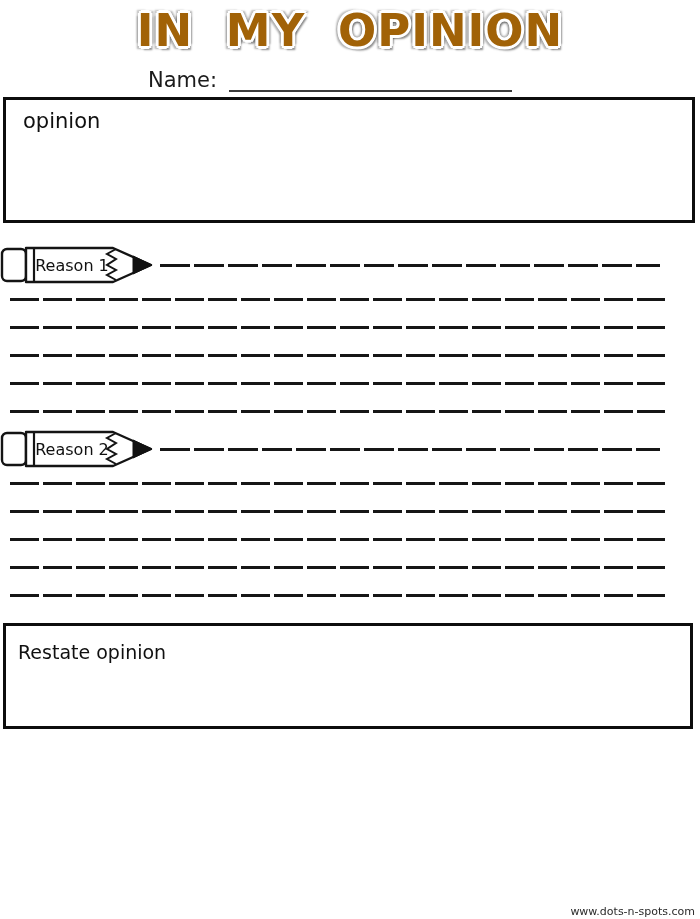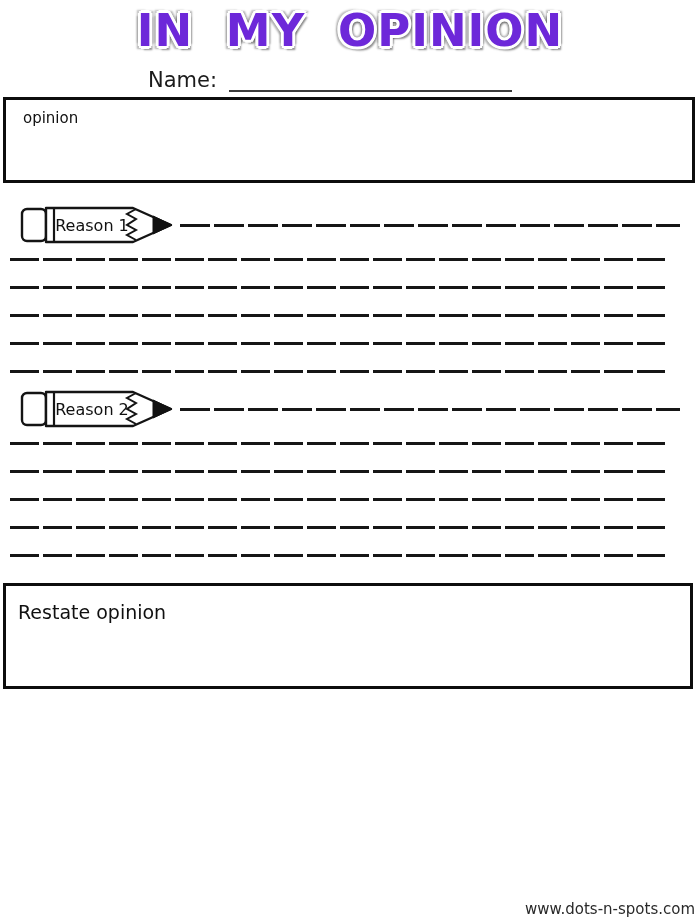--- a/index.html
+++ b/index.html
@@ -16,21 +16,21 @@
 
   
   .title {
     height: 60px;
     line-height: 62px;
     text-align: center;
     font-size: 45px;
     font-weight: bold;
     word-spacing: 16px;
     letter-spacing: 1px;
-    color: #6d28d9;
+    color: #a16207;
     text-shadow:
       -2px -2px 0 #fff, 2px -2px 0 #fff, -2px 2px 0 #fff, 2px 2px 0 #fff,
       -3px 0 0 #fff, 3px 0 0 #fff, 0 -3px 0 #fff, 0 3px 0 #fff,
       3px 4px 2px rgba(0,0,0,0.45), -4px 3px 2px rgba(0,0,0,0.30),
       4px -2px 2px rgba(0,0,0,0.30), -4px -3px 2px rgba(0,0,0,0.25);
   }
 
   
   .name-row {
     height: 32px;
@@ -48,41 +48,40 @@
     border-bottom: 2px solid #3a3a3a;
   }
 
   
   .box {
     border: 3px solid #0d0d0d;
     background: #fff;
   }
   .opinion-box {
     margin: 5px 5px 0 3px;
-    height: 86px;
+    height: 126px;
     padding: 9px 0 0 17px;
-    font-size: 15px;
+    font-size: 21px;
   }
   .restate-box {
     margin: 26px 7px 0 3px;
     height: 106px;
     padding: 15px 0 0 12px;
     font-size: 19px;
   }
   .box-label { color: #101010; }
 
   
   .section { margin-top: 16px; }
   .section:first-child { margin-top: 22px; }
   .pencil-row {
     display: flex;
     align-items: center;
     height: 40px;
-    margin-left: 8px;
-    padding-left: 12px;
+    margin-left: 0;
   }
   .pencil { width: 154px; height: 40px; flex: 0 0 auto; }
   .pencil text {
     font-family: "DejaVu Sans", sans-serif;
     font-size: 16px;
     fill: #111;
   }
   .head-line {
     width: 500px;
     height: 3px;
@@ -94,21 +93,21 @@
     margin: 25px 35px 0 10px;
     background: repeating-linear-gradient(90deg, #161616 0 29px, transparent 29px 33px);
   }
   .lines .rule-line:first-child { margin-top: 13px; }
 
   
   .watermark {
     position: absolute;
     right: 5px;
     bottom: 1px;
-    font-size: 15px;
+    font-size: 11px;
     color: #2a2a2a;
     margin-top: 44px;
   }
 </style>
 </head>
 <body>
 
 <div class="page">
 
   <div class="title">IN MY OPINION</div>

